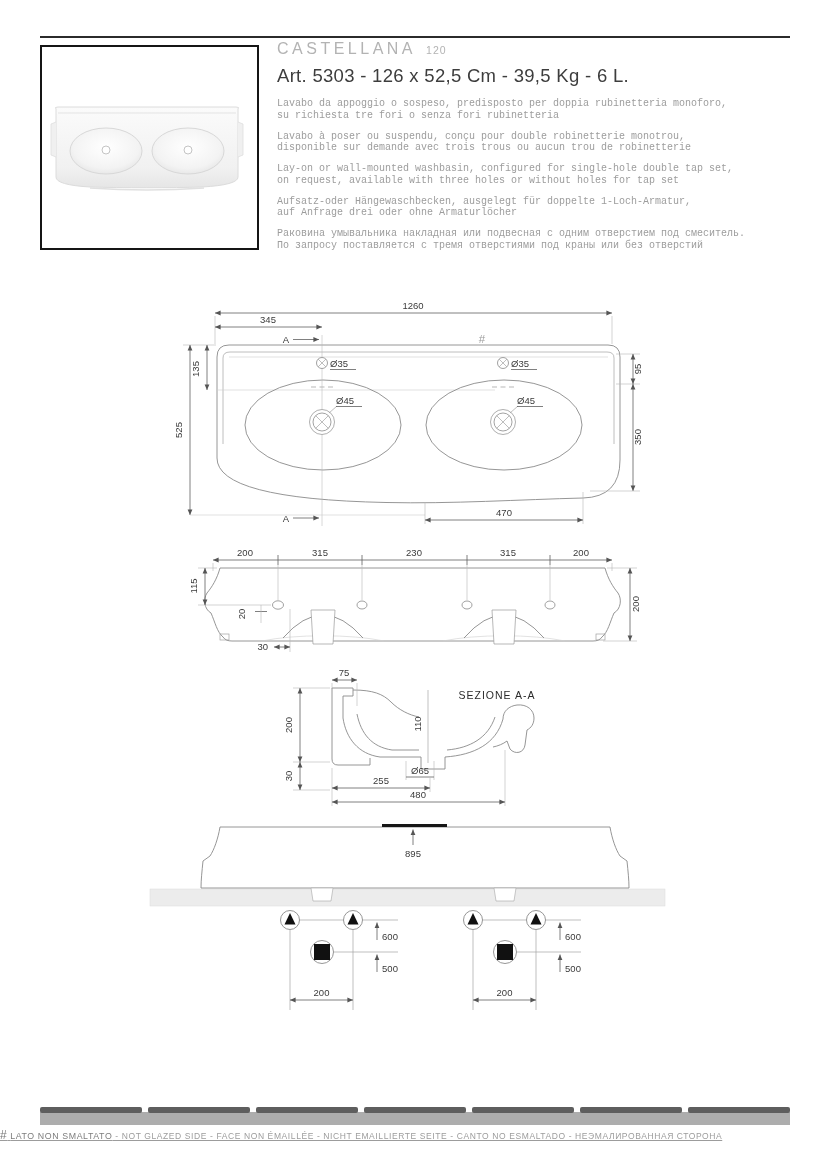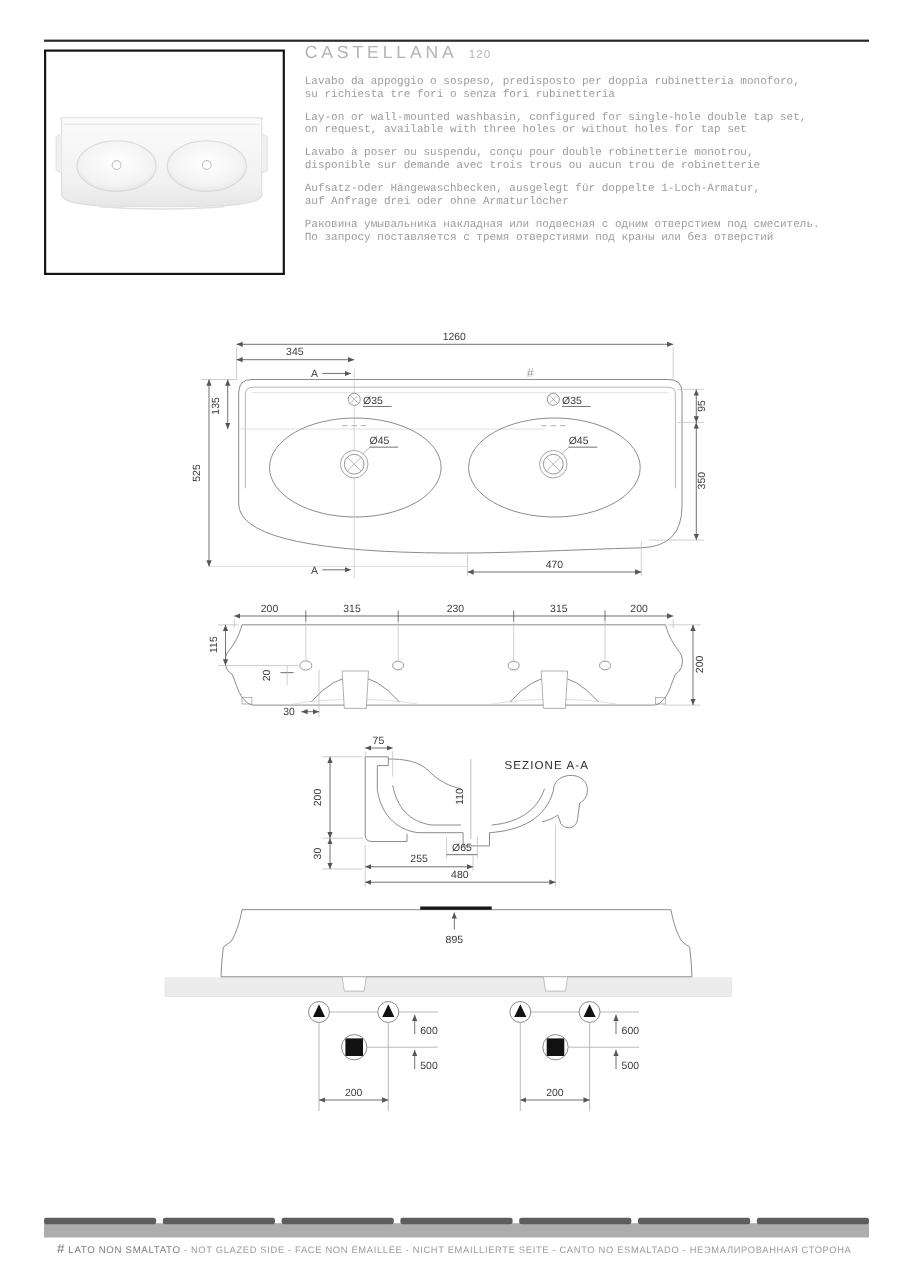--- a/index.html
+++ b/index.html
@@ -20,21 +20,21 @@
   .dl{stroke:#5f5f5f;stroke-width:.8;fill:none;}
   .xl{stroke:#b5b5b5;stroke-width:.6;fill:none;}
   .ll{stroke:#cfcfcf;stroke-width:.6;fill:none;}
   .ol{stroke:#8a8a8a;stroke-width:.9;fill:none;}
   .olf{stroke:#8a8a8a;stroke-width:.9;fill:#fff;}
   .thin{stroke:#9b9b9b;stroke-width:.65;fill:none;}
   .footerbar{position:absolute;left:40px;top:1107px;width:750px;}
   .segrow{display:flex;gap:6px;height:6px;}
   .segrow .seg{flex:1;background:#5e5e5e;border-radius:2px;}
   .band{height:13px;background:#adadad;margin-top:-1px;}
-  .footnote{position:absolute;left:0;top:1128px;width:826px;text-align:center;color:#9c9c9c;font-size:8.5px;letter-spacing:.6px;}
+  .footnote{position:absolute;left:0;top:1128px;width:826px;color:#9c9c9c;font-size:8.5px;letter-spacing:.6px;text-decoration:underline;}
   .footnote .fhash{font-size:12px;color:#7a7a7a;}
   .footnote .flead{color:#7d7d7d;font-size:8.8px;}
 </style>
 </head>
 <body>
 
 <div class="page">
 
   <div class="toprule"></div>
 
@@ -63,27 +63,28 @@
         <circle cx="146" cy="103" r="4" fill="#ffffff" stroke="#c4c4c4" stroke-width="1"></circle>
         <path d="M 48,141 C 90,144 120,144 162,141" fill="none" stroke="#e0e0e0" stroke-width="1.5"></path>
       </g>
     </svg>
   </div>
 
   <div class="headblock">
     <div class="series">
       <span>CASTELLANA</span><span class="suffix">120</span>
     </div>
+    <div class="artline">Art. 5303 - 126 x 52,5 Cm - 39,5 Kg - 6 L.</div>
     <div class="descs">
       <p class="desc">Lavabo da appoggio o sospeso, predisposto per doppia rubinetteria monoforo,
 su richiesta tre fori o senza fori rubinetteria</p>
+      <p class="desc">Lavabo à poser ou suspendu, conçu pour double robinetterie monotrou,
+disponible sur demande avec trois trous ou aucun trou de robinetterie</p>
       <p class="desc">Lay-on or wall-mounted washbasin, configured for single-hole double tap set,
 on request, available with three holes or without holes for tap set</p>
-      <p class="desc">Lavabo à poser ou suspendu, conçu pour double robinetterie monotrou,
-disponible sur demande avec trois trous ou aucun trou de robinetterie</p>
       <p class="desc">Aufsatz-oder Hängewaschbecken, ausgelegt für doppelte 1-Loch-Armatur,
 auf Anfrage drei oder ohne Armaturlöcher</p>
       <p class="desc">Раковина умывальника накладная или подвесная с одним отверстием под смеситель.
 По запросу поставляется с тремя отверстиями под краны или без отверстий</p>
     </div>
   </div>
 
   <svg class="drawing" style="left:150px;top:296px;" width="510" height="248" viewBox="0 0 510 248">
     <defs>
       <marker id="arwP" viewBox="0 0 8 8" markerWidth="8" markerHeight="8" refX="7" refY="4" orient="auto-start-reverse">

